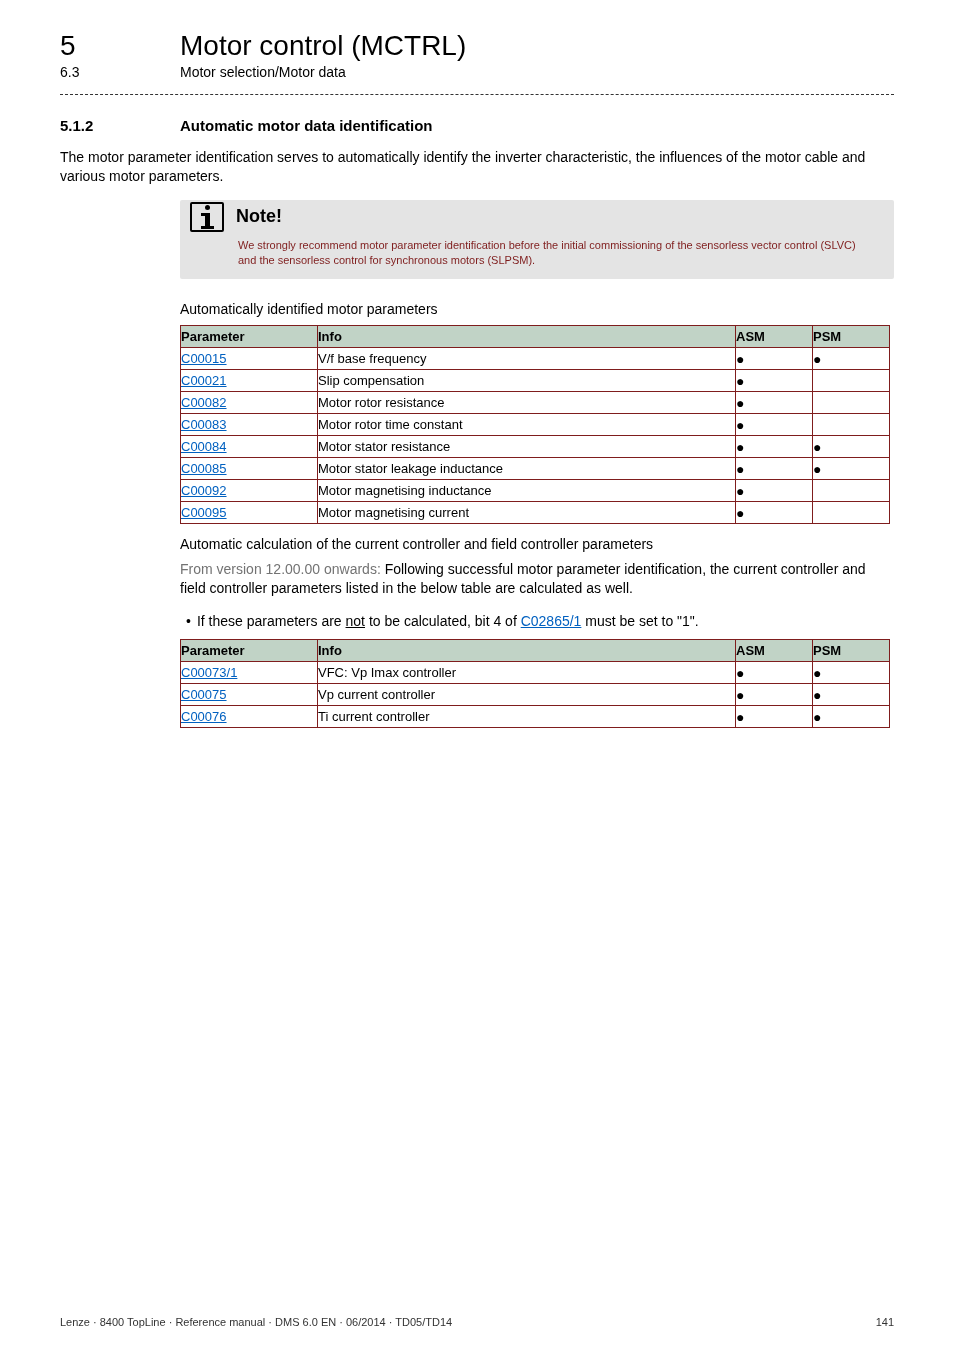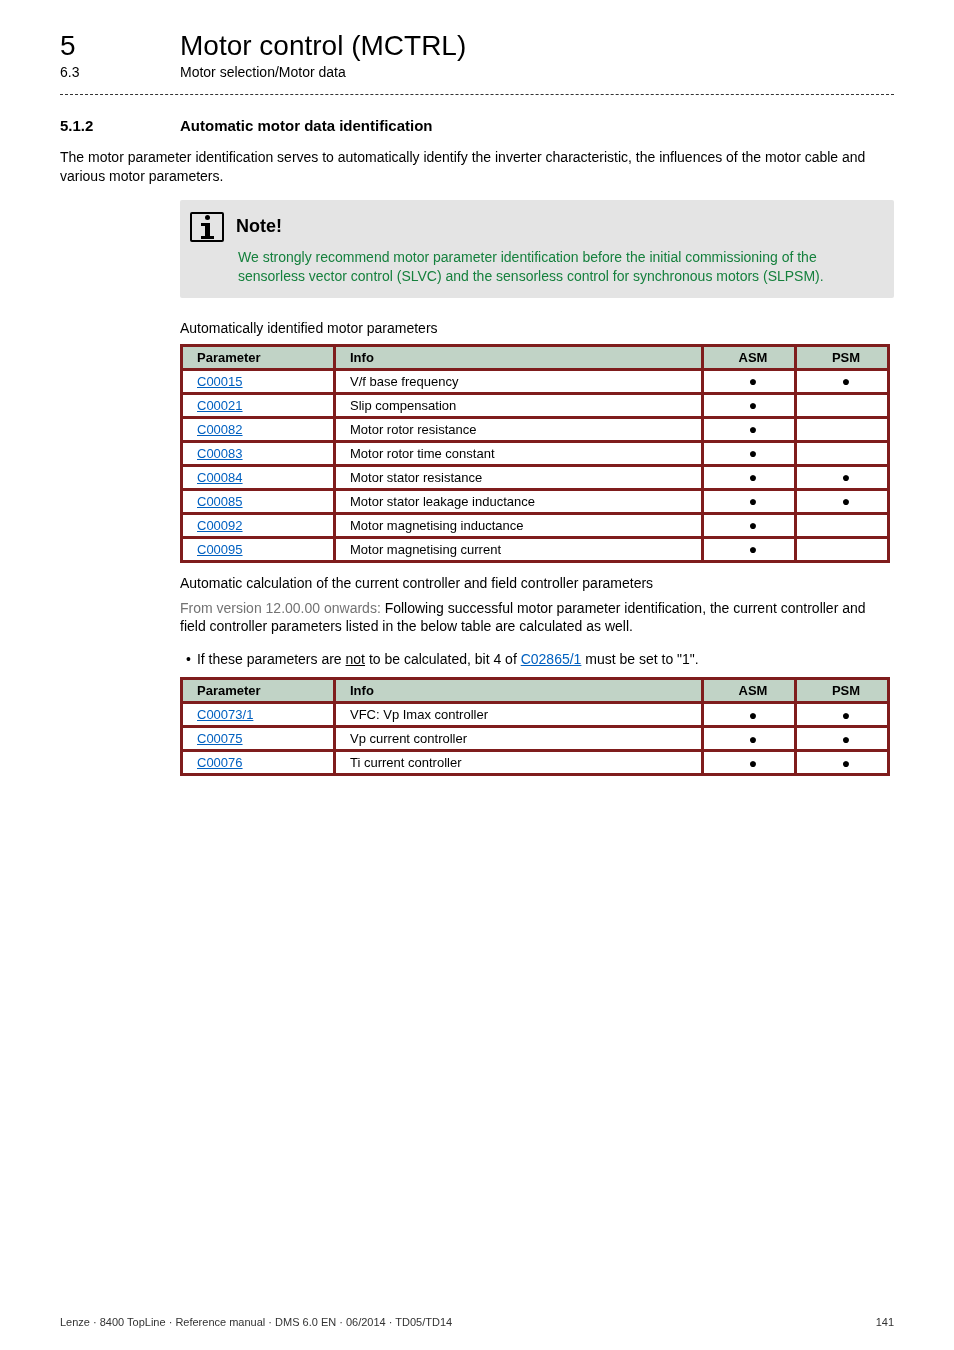--- a/index.html
+++ b/index.html
@@ -71,21 +71,21 @@
   }
   .para {
     font-size: 14px;
     line-height: 1.35;
     margin: 0 0 14px 0;
   }
   .note-box {
     background: #e4e4e4;
     border-radius: 2px;
     position: relative;
-    padding: 12px 18px 12px 58px;
+    padding: 2px 18px 12px 58px;
     margin-left: 120px;
     margin-bottom: 22px;
     margin-top: 6px;
   }
   .note-head-row {
     display: flex;
     align-items: center;
     gap: 12px;
     margin-left: -48px;
     margin-bottom: 6px;
@@ -132,47 +132,46 @@
     bottom: 1px;
     width: 13px;
     height: 3px;
     background: #000;
   }
   .note-title {
     font-size: 18px;
     font-weight: 700;
   }
   .note-text {
-    font-size: 14px;
+    font-size: 11px;
     line-height: 1.35;
-    color: #15803d;
+    color: #7f1d1d;
   }
   .subhead {
     font-size: 14px;
     font-weight: 400;
     margin: 10px 0 8px 0;
   }
   table.data {
     width: 100%;
     border-collapse: collapse;
     font-size: 13px;
     margin-bottom: 12px;
   }
   table.data th, table.data td {
-    border: 3px solid #7f1d1d;
-    padding: 3px 6px 3px 14px;
+    border: 1px solid #7f1d1d;
+    padding: 3px 6px 3px 0;
     text-align: left;
     vertical-align: middle;
   }
   table.data th {
     background: #c1d3c6;
     font-weight: 700;
   }
   table.data th.center, table.data td.center {
-    text-align: center;
   }
   .col-param { width: 130px; }
   .col-asm   { width: 70px; }
   .col-psm   { width: 70px; }
   a.codelink {
     color: #0060c0;
     text-decoration: underline;
   }
   .bullet-row {
     display: flex;

